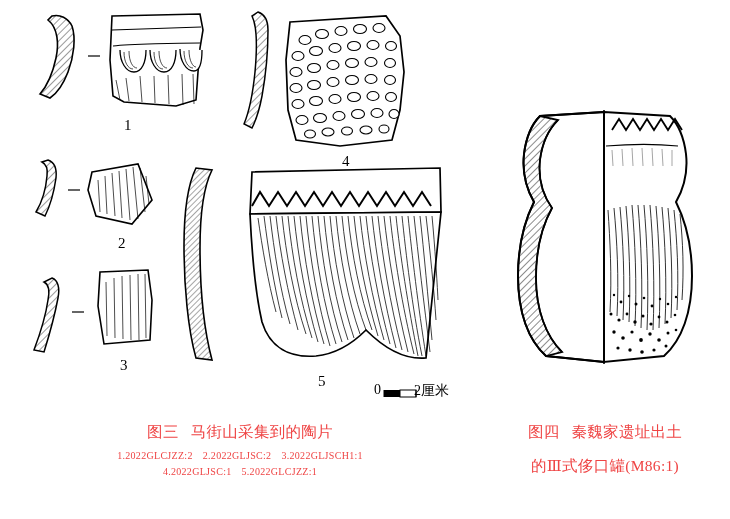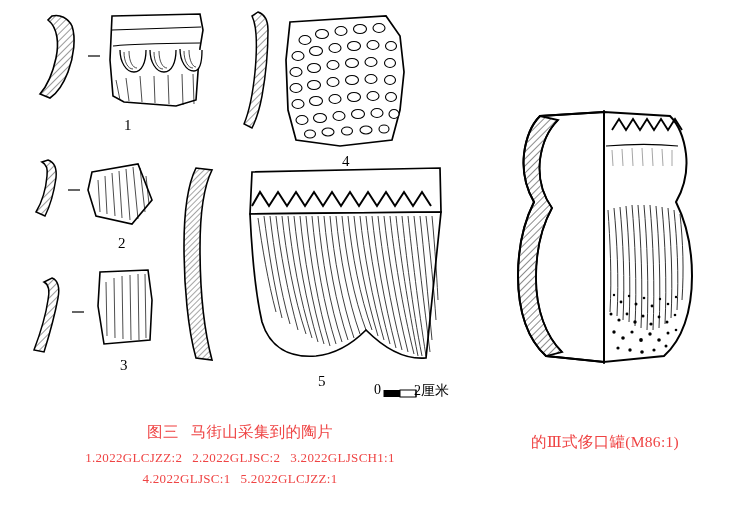--- a/index.html
+++ b/index.html
@@ -38,21 +38,21 @@
     left: 480px;
     top: 420px;
     width: 250px;
   }
   .cap-title {
     font-size: 15.5px;
     white-space: nowrap;
   }
   .cap-title .gap { display:inline-block; width: 12px; }
   .cap-list {
-    font-size: 13px;
+    font-size: 10px;
     line-height: 1.6;
     margin-top: 4px;
     white-space: nowrap;
   }
   .cap-list .sp { display:inline-block; width: 10px; }
   .cap-right-line2 {
     font-size: 15.5px;
     margin-top: 10px;
   }
 
@@ -369,16 +369,19 @@
     </div>
     <div class="cap-list">
       <span>1.2022GLCJZZ:2</span><span class="sp"></span><span>2.2022GLJSC:2</span><span class="sp"></span><span>3.2022GLJSCH1:1</span>
     </div>
     <div class="cap-list" style="margin-top:0;">
       <span>4.2022GLJSC:1</span><span class="sp"></span><span>5.2022GLCJZZ:1</span>
     </div>
   </div>
 
   <div class="caption caption-right">
+    <div class="cap-title">
+      <span>图四</span><span class="gap"></span><span>秦魏家遗址出土</span>
+    </div>
     <div class="cap-right-line2">的Ⅲ式侈口罐(M86:1)</div>
   </div>
 
 </div>
 
 </body></html>

